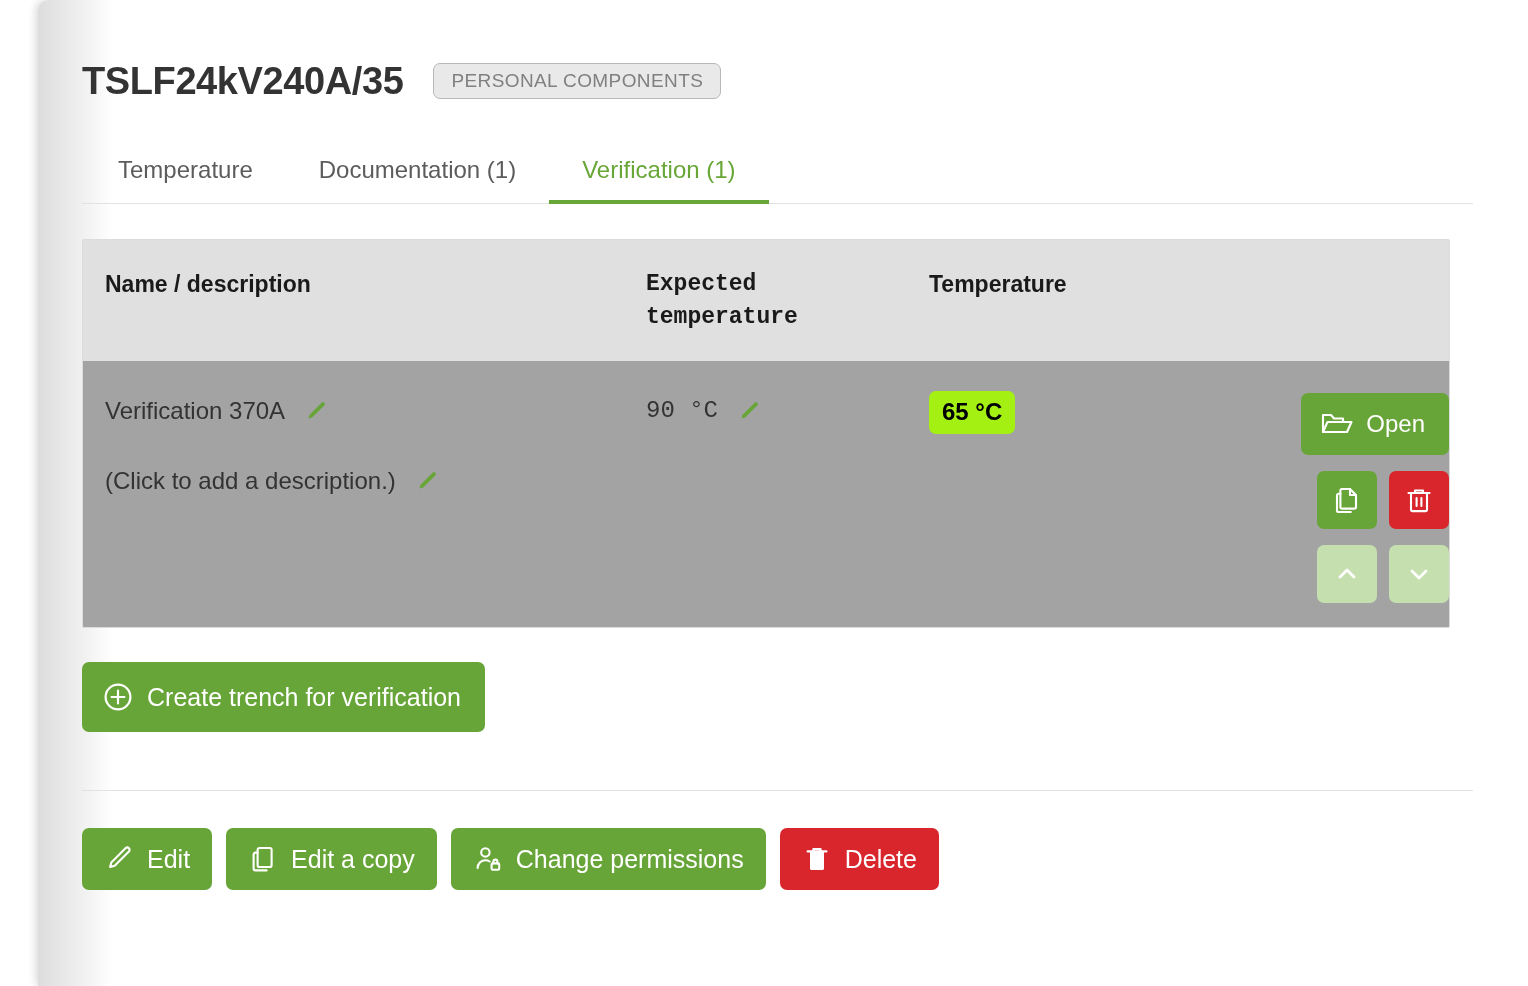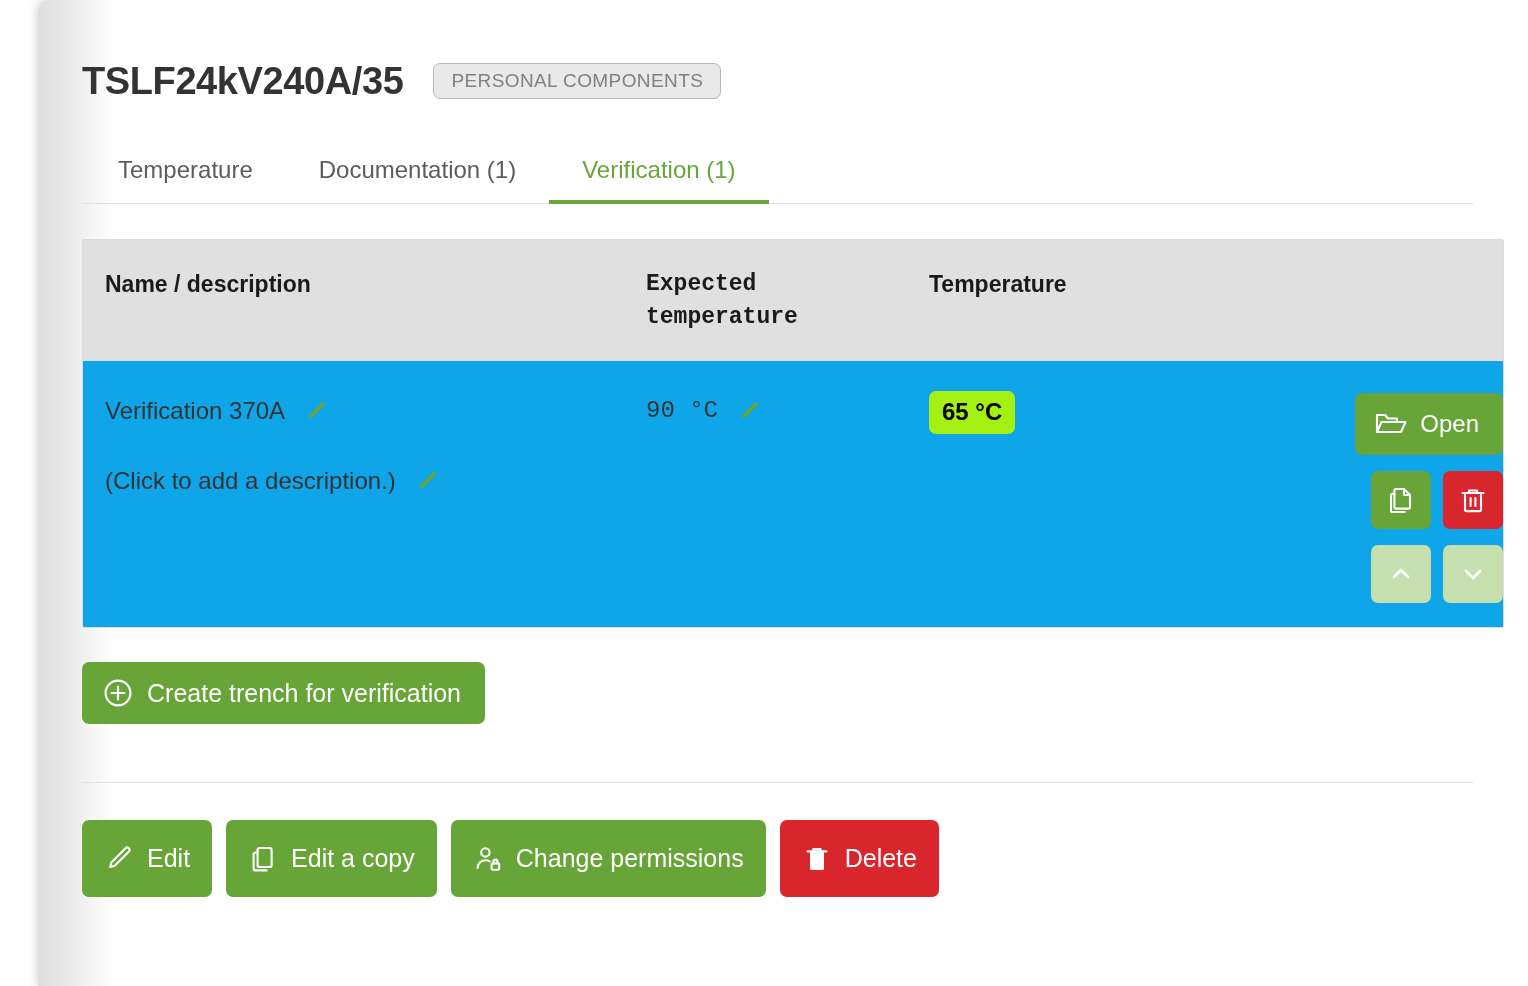--- a/index.html
+++ b/index.html
@@ -93,24 +93,24 @@
   }
   .tab:first-child { padding-left: 36px; }
   .tab.active {
     color: #67a637;
     border-bottom-color: #67a637;
   }
 
   
   .table-wrap {
     margin-top: 35px;
-    margin-right: 24px;
+    margin-right: 78px;
     border: 1px solid #dcdcdc;
     border-radius: 2px;
-    background: #0ea5e9;
+    background: #a3a3a3;
   }
   .table-head {
     display: flex;
     background: #e0e0e0;
     padding: 28px 0 28px 0;
     min-height: 62px;
   }
   .th {
     font-size: 23px;
     font-weight: bold;
@@ -186,36 +186,36 @@
   }
   .actions-row {
     display: flex;
     gap: 12px;
     margin-top: 16px;
   }
   .btn-open { height: 62px; padding: 0 24px 0 20px; }
 
   .create-btn {
     margin-top: 34px;
-    height: 62px;
+    height: 70px;
     padding: 0 24px 0 20px;
     font-size: 25px;
   }
 
   .footer-divider {
     margin-top: 58px;
     margin-right: 55px;
     border-top: 1px solid #e2e2e2;
   }
   .footer-actions {
     display: flex;
     gap: 14px;
     margin-top: 37px;
   }
-  .footer-actions .btn { height: 77px; padding: 0 22px; font-size: 25px; }
+  .footer-actions .btn { height: 62px; padding: 0 22px; font-size: 25px; }
 
   svg { display: block; }
 </style>
 </head>
 <body>
 
 <div id="screen">
   <div class="page-panel"></div>
   <div class="panel-shade"></div>
 

